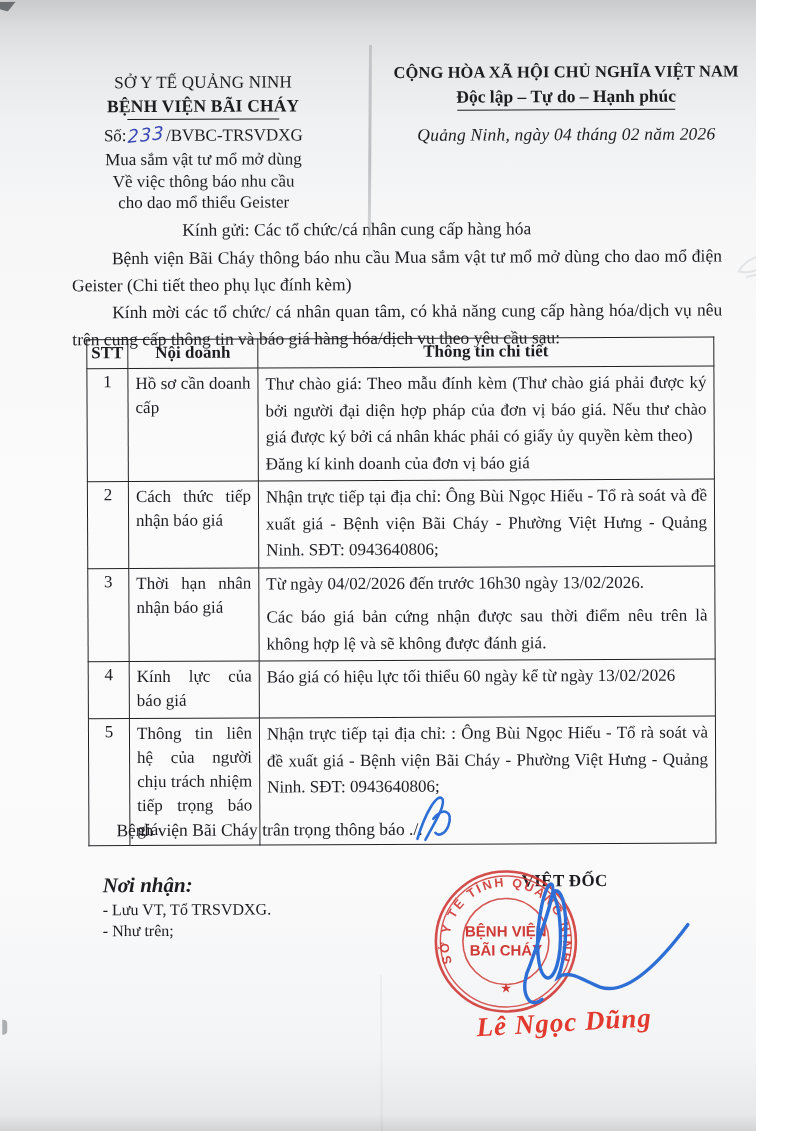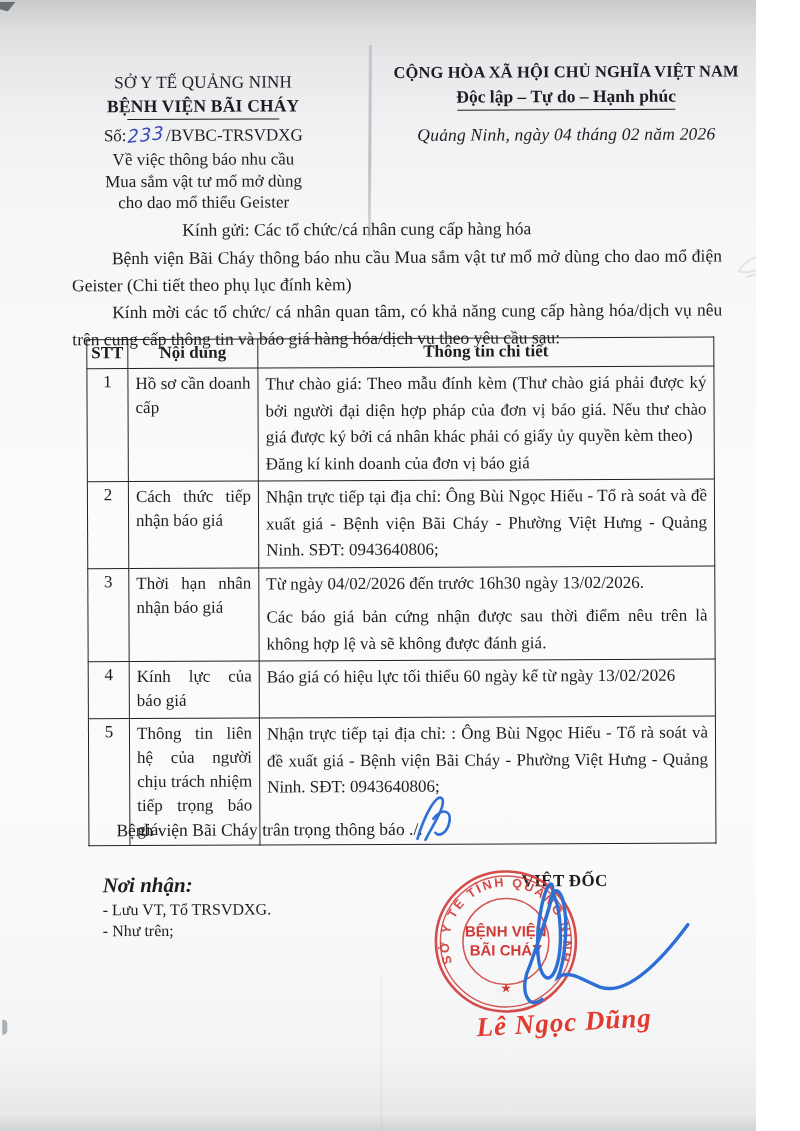--- a/index.html
+++ b/index.html
@@ -77,22 +77,22 @@
 <body>
 
 <div class="page">
   <div class="sheet">
 
     <div class="hdr-left">
       <div class="hl1">SỞ Y TẾ QUẢNG NINH</div>
       <div class="hl-org">BỆNH VIỆN BÃI CHÁY</div>
       <div class="rule-small"></div>
       <div class="hl-num"><span>Số:</span><span class="hand-num">233</span><span>/BVBC-TRSVDXG</span></div>
+      <div class="hl-sub">Mua sắm vật tư mổ mở dùng</div>
       <div class="hl-sub">Về việc thông báo nhu cầu</div>
-      <div class="hl-sub">Mua sắm vật tư mổ mở dùng</div>
       <div class="hl-sub">cho dao mổ thiểu Geister</div>
     </div>
 
     <div class="hdr-right">
       <div class="hr1">CỘNG HÒA XÃ HỘI CHỦ NGHĨA VIỆT NAM</div>
       <div class="hr2">Độc lập – Tự do – Hạnh phúc</div>
       <div class="rule-mid"></div>
       <div class="hr-date">Quảng Ninh, ngày 04 tháng 02 năm 2026</div>
     </div>
 
@@ -104,21 +104,21 @@
 
     <table class="main">
       <colgroup>
           <col class="c1">
           <col class="c2">
           <col class="c3">
         </colgroup>
       <tbody>
           <tr class="hrow">
         <th>STT</th>
-        <th>Nội dung</th>
+        <th>Nội doanh</th>
         <th>Thông tin chi tiết</th>
       </tr>
       <tr class="r1">
         <td class="stt">1</td>
         <td class="label">Hồ sơ cần doanh cấp</td>
         <td class="detail">
           <p>Thư chào giá: Theo mẫu đính kèm (Thư chào giá phải được ký bởi người đại diện hợp pháp của đơn vị báo giá. Nếu thư chào giá được ký bởi cá nhân khác phải có giấy ủy quyền kèm theo)</p>
           <p>Đăng kí kinh doanh của đơn vị báo giá</p>
         </td>
       </tr>

